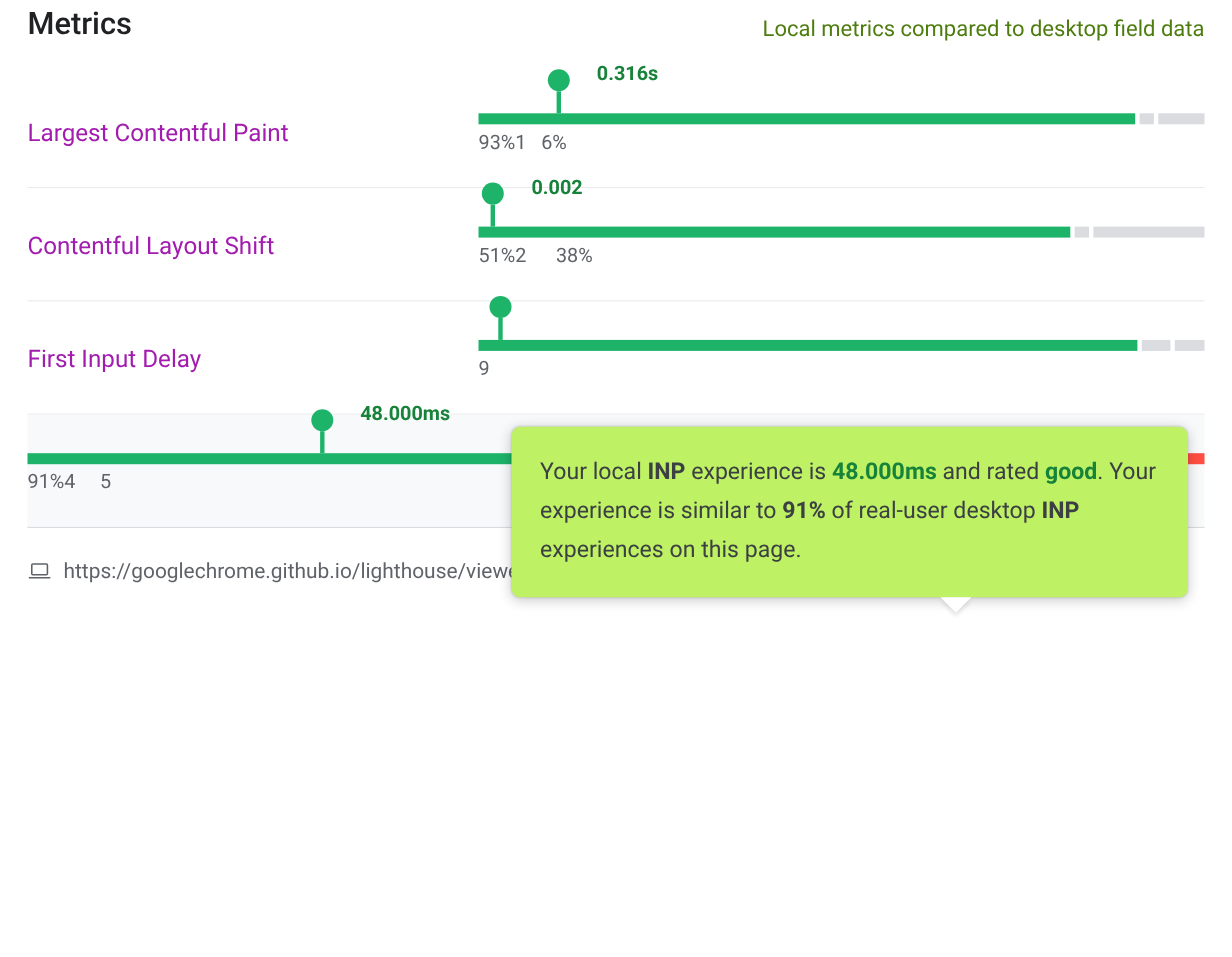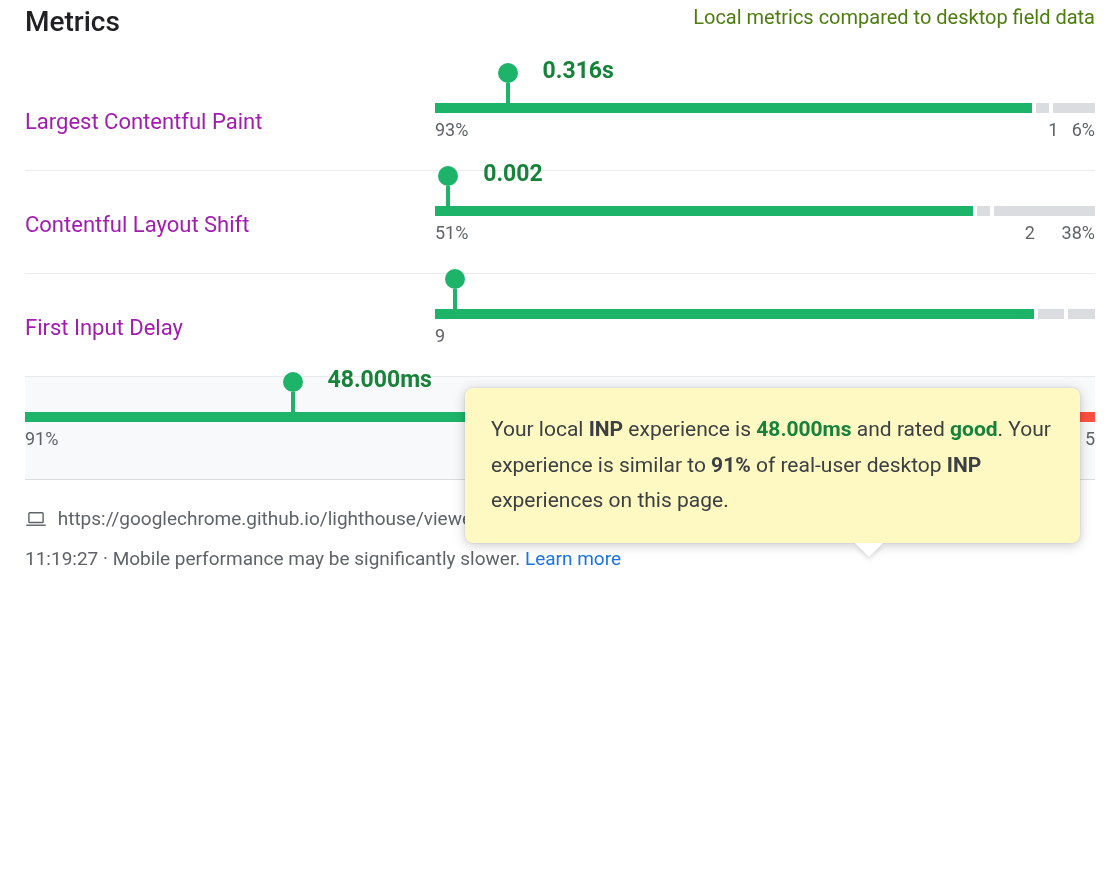--- a/index.html
+++ b/index.html
@@ -9,21 +9,21 @@
     font-family: Roboto, -apple-system, BlinkMacSystemFont, "Segoe UI", Arial, sans-serif;
     background: #fff;
     color: #202124;
     width: 1120px;
     height: 870px;
   }
   .container { padding: 0 25px; }
   .header {
     display: flex;
     justify-content: space-between;
-    align-items: flex-start;
+    align-items: flex-end;
     padding: 5px 0 30px 0;
   }
   .title { font-size: 28px; font-weight: 500; color: #202124; }
   .subtitle { font-size: 20px; color: #4d7c0f; }
   .metric-row {
     display: flex;
     align-items: center;
     border-bottom: 1px solid #e8eaed;
     padding: 35px 0 30px 0;
     position: relative;
@@ -45,44 +45,44 @@
     width: 100%;
     align-items: center;
   }
   .seg { height: 10px; }
   .seg-good { background: #1db469; }
   .seg-mid { background: #ffa400; }
   .seg-bad { background: #ff4e42; }
   .seg-gray { background: #dadce0; }
   .labels-below {
     display: flex;
-    justify-content: space-between;
+    justify-content: flex-start;
     font-size: 18px;
     color: #5f6368;
     margin-top: 6px;
   }
   .marker-wrap { position: absolute; transform: translateX(-50%); top: -40px; }
   .marker-dot {
     width: 20px; height: 20px; border-radius: 50%;
     background: #1db469; margin: 0 auto;
   }
   .marker-stem {
     width: 4px; height: 20px; background: #1db469; margin: 0 auto;
   }
   .marker-value {
     position: absolute; left: 100%; margin-left: 25px; top: -6px;
-    font-size: 23px; font-weight: 700; color: #178239; white-space: nowrap;
+    font-size: 18px; font-weight: 700; color: #178239; white-space: nowrap;
   }
   .flask-icon { color: #1a73e8; }
   .tooltip {
     position: absolute;
     left: 465px;
     top: 388px;
     width: 615px;
-    background: #fef9c3;
+    background: #bef264;
     border-radius: 8px;
     box-shadow: 0 2px 12px rgba(0,0,0,0.22), 0 0 2px rgba(0,0,0,0.12);
     padding: 24px 26px;
     font-size: 21px;
     line-height: 1.7;
     color: #3c4043;
     z-index: 10;
   }
   .tooltip .b { font-weight: 700; }
   .tooltip .good { color: #178239; font-weight: 700; }
@@ -206,22 +206,19 @@
   <div class="footer">
     <div>
       <span class="laptop-icon">
         <svg width="22" height="16" viewBox="0 0 24 18" fill="none" stroke="currentColor" stroke-width="1.6">
           <rect x="4" y="2" width="16" height="11" rx="1"></rect>
           <path d="M1 16h22"></path>
         </svg>
       </span>
       <span>https://googlechrome.github.io/lighthouse/viewer/</span>
     </div>
-    <div>
-      <span>11:19:27</span><span> · </span><span>Mobile performance may be significantly slower. </span><a href="#">Learn more</a>
-    </div>
   </div>
 
 </div>
 
 <div class="tooltip">
   <span>Your local </span><span class="b">INP</span><span> experience is </span><span class="good">48.000ms</span><span> and rated </span><span class="good">good</span><span>. Your experience is similar to </span><span class="b">91%</span><span> of real-user desktop </span><span class="b">INP</span><span> experiences on this page.</span>
 </div>
 
 </body></html>

